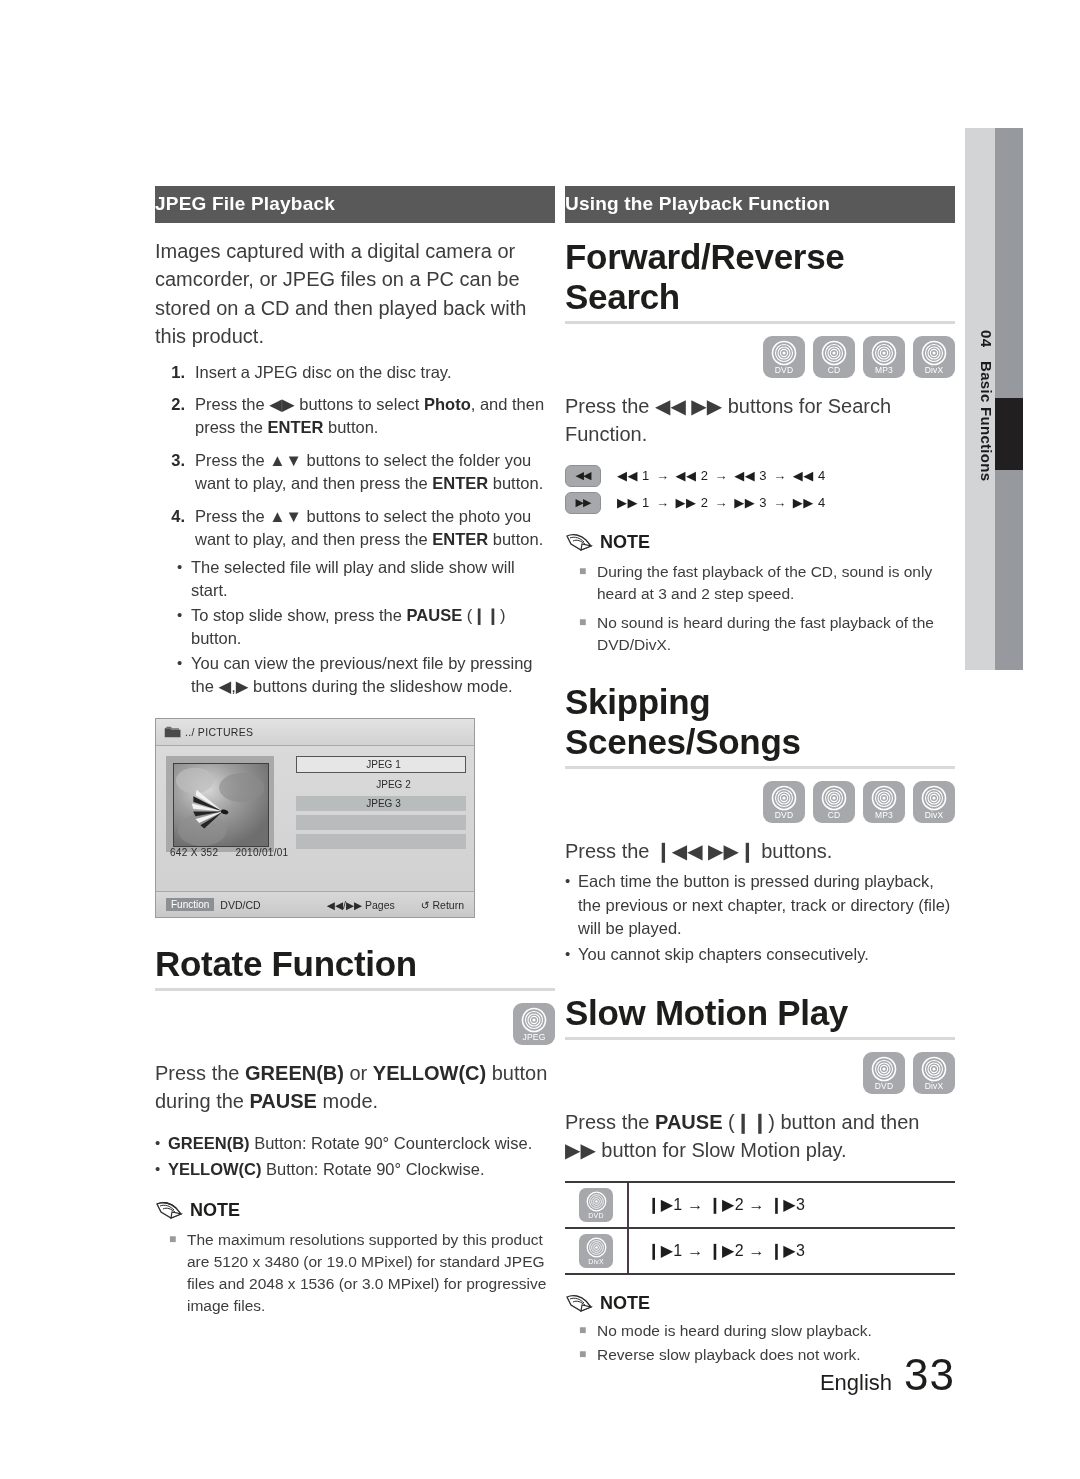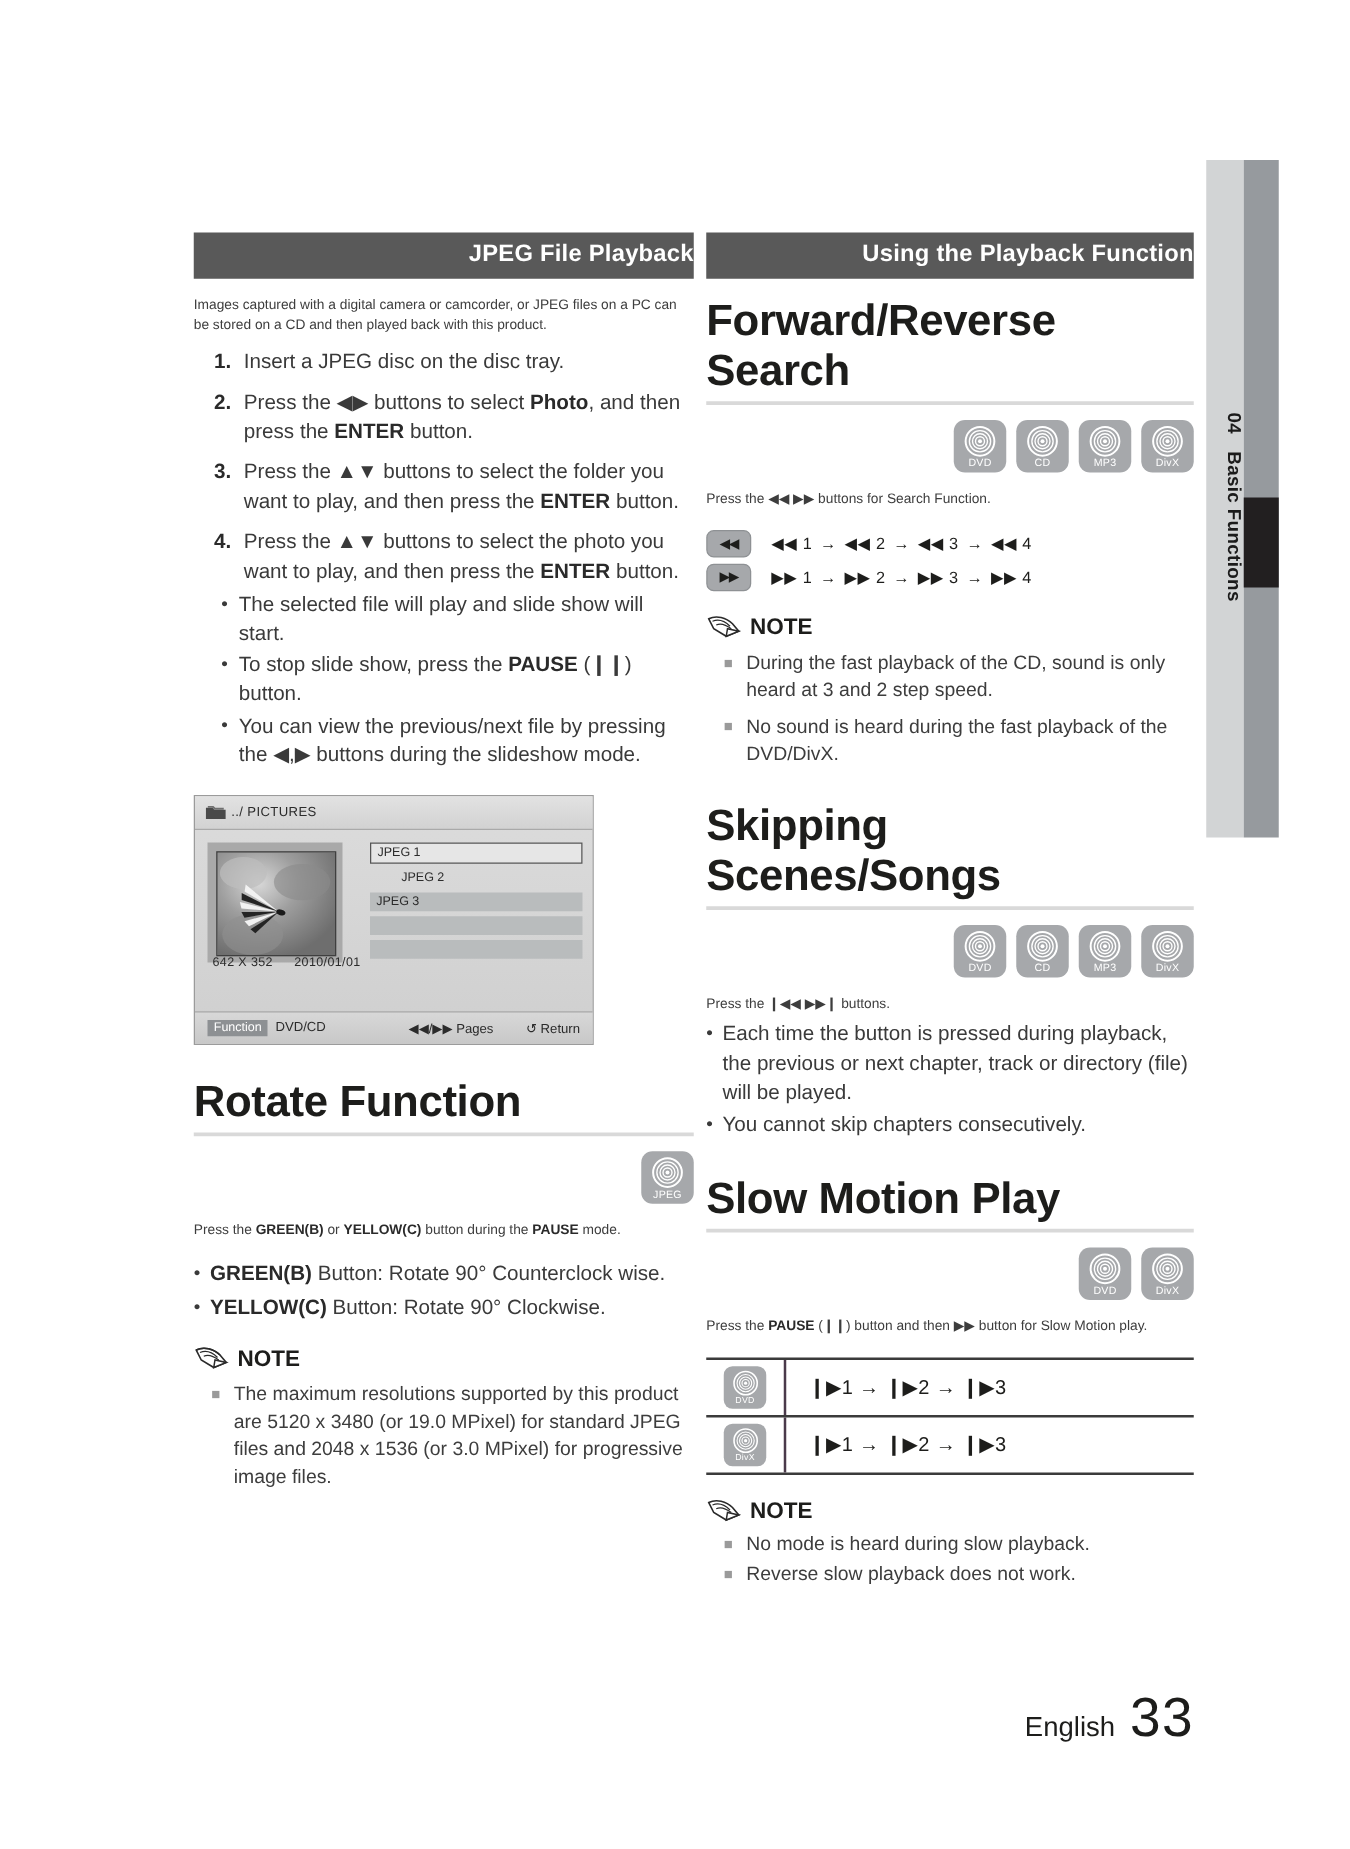--- a/index.html
+++ b/index.html
@@ -80,42 +80,42 @@
     top: 186px;
     width: 390px;
   }
 
   
   .banner {
     background: #595959;
     color: #ffffff;
     font-size: 19px;
     font-weight: bold;
-    text-align: right;
+    text-align: left;
     padding: 7px 0 8px 0;
     letter-spacing: 0.2px;
   }
 
   
   .h2 {
     font-size: 35px;
     font-weight: bold;
     color: #1d1d1b;
     letter-spacing: -0.3px;
     margin: 0;
     padding: 0 0 4px 0;
   }
   .h2-rule {
     border-bottom: 3px solid #d9d9d9;
     margin-bottom: 6px;
   }
 
   
   p.body {
-    font-size: 11px;
+    font-size: 20px;
     line-height: 1.42;
     margin: 14px 0 0 0;
     color: #3d3d3d;
   }
   .b { font-weight: bold; color: #2a2a2a; }
 
   
   .steps {
     margin: 10px 0 0 0;
   }
@@ -320,20 +320,21 @@
     width: 18px;
     height: 14px;
     margin-right: 3px;
   }
   .osd-path { font-size: 10.5px; letter-spacing: 0.3px; }
   .osd-body {
     display: flex;
     height: 144px;
     padding: 10px 8px 0 10px;
     box-sizing: border-box;
+    text-align: center;
   }
   .thumb-frame {
     width: 108px;
     height: 96px;
     background: #a9a9a9;
     padding: 7px;
     box-sizing: border-box;
   }
   .thumb-inner {
     width: 100%;

